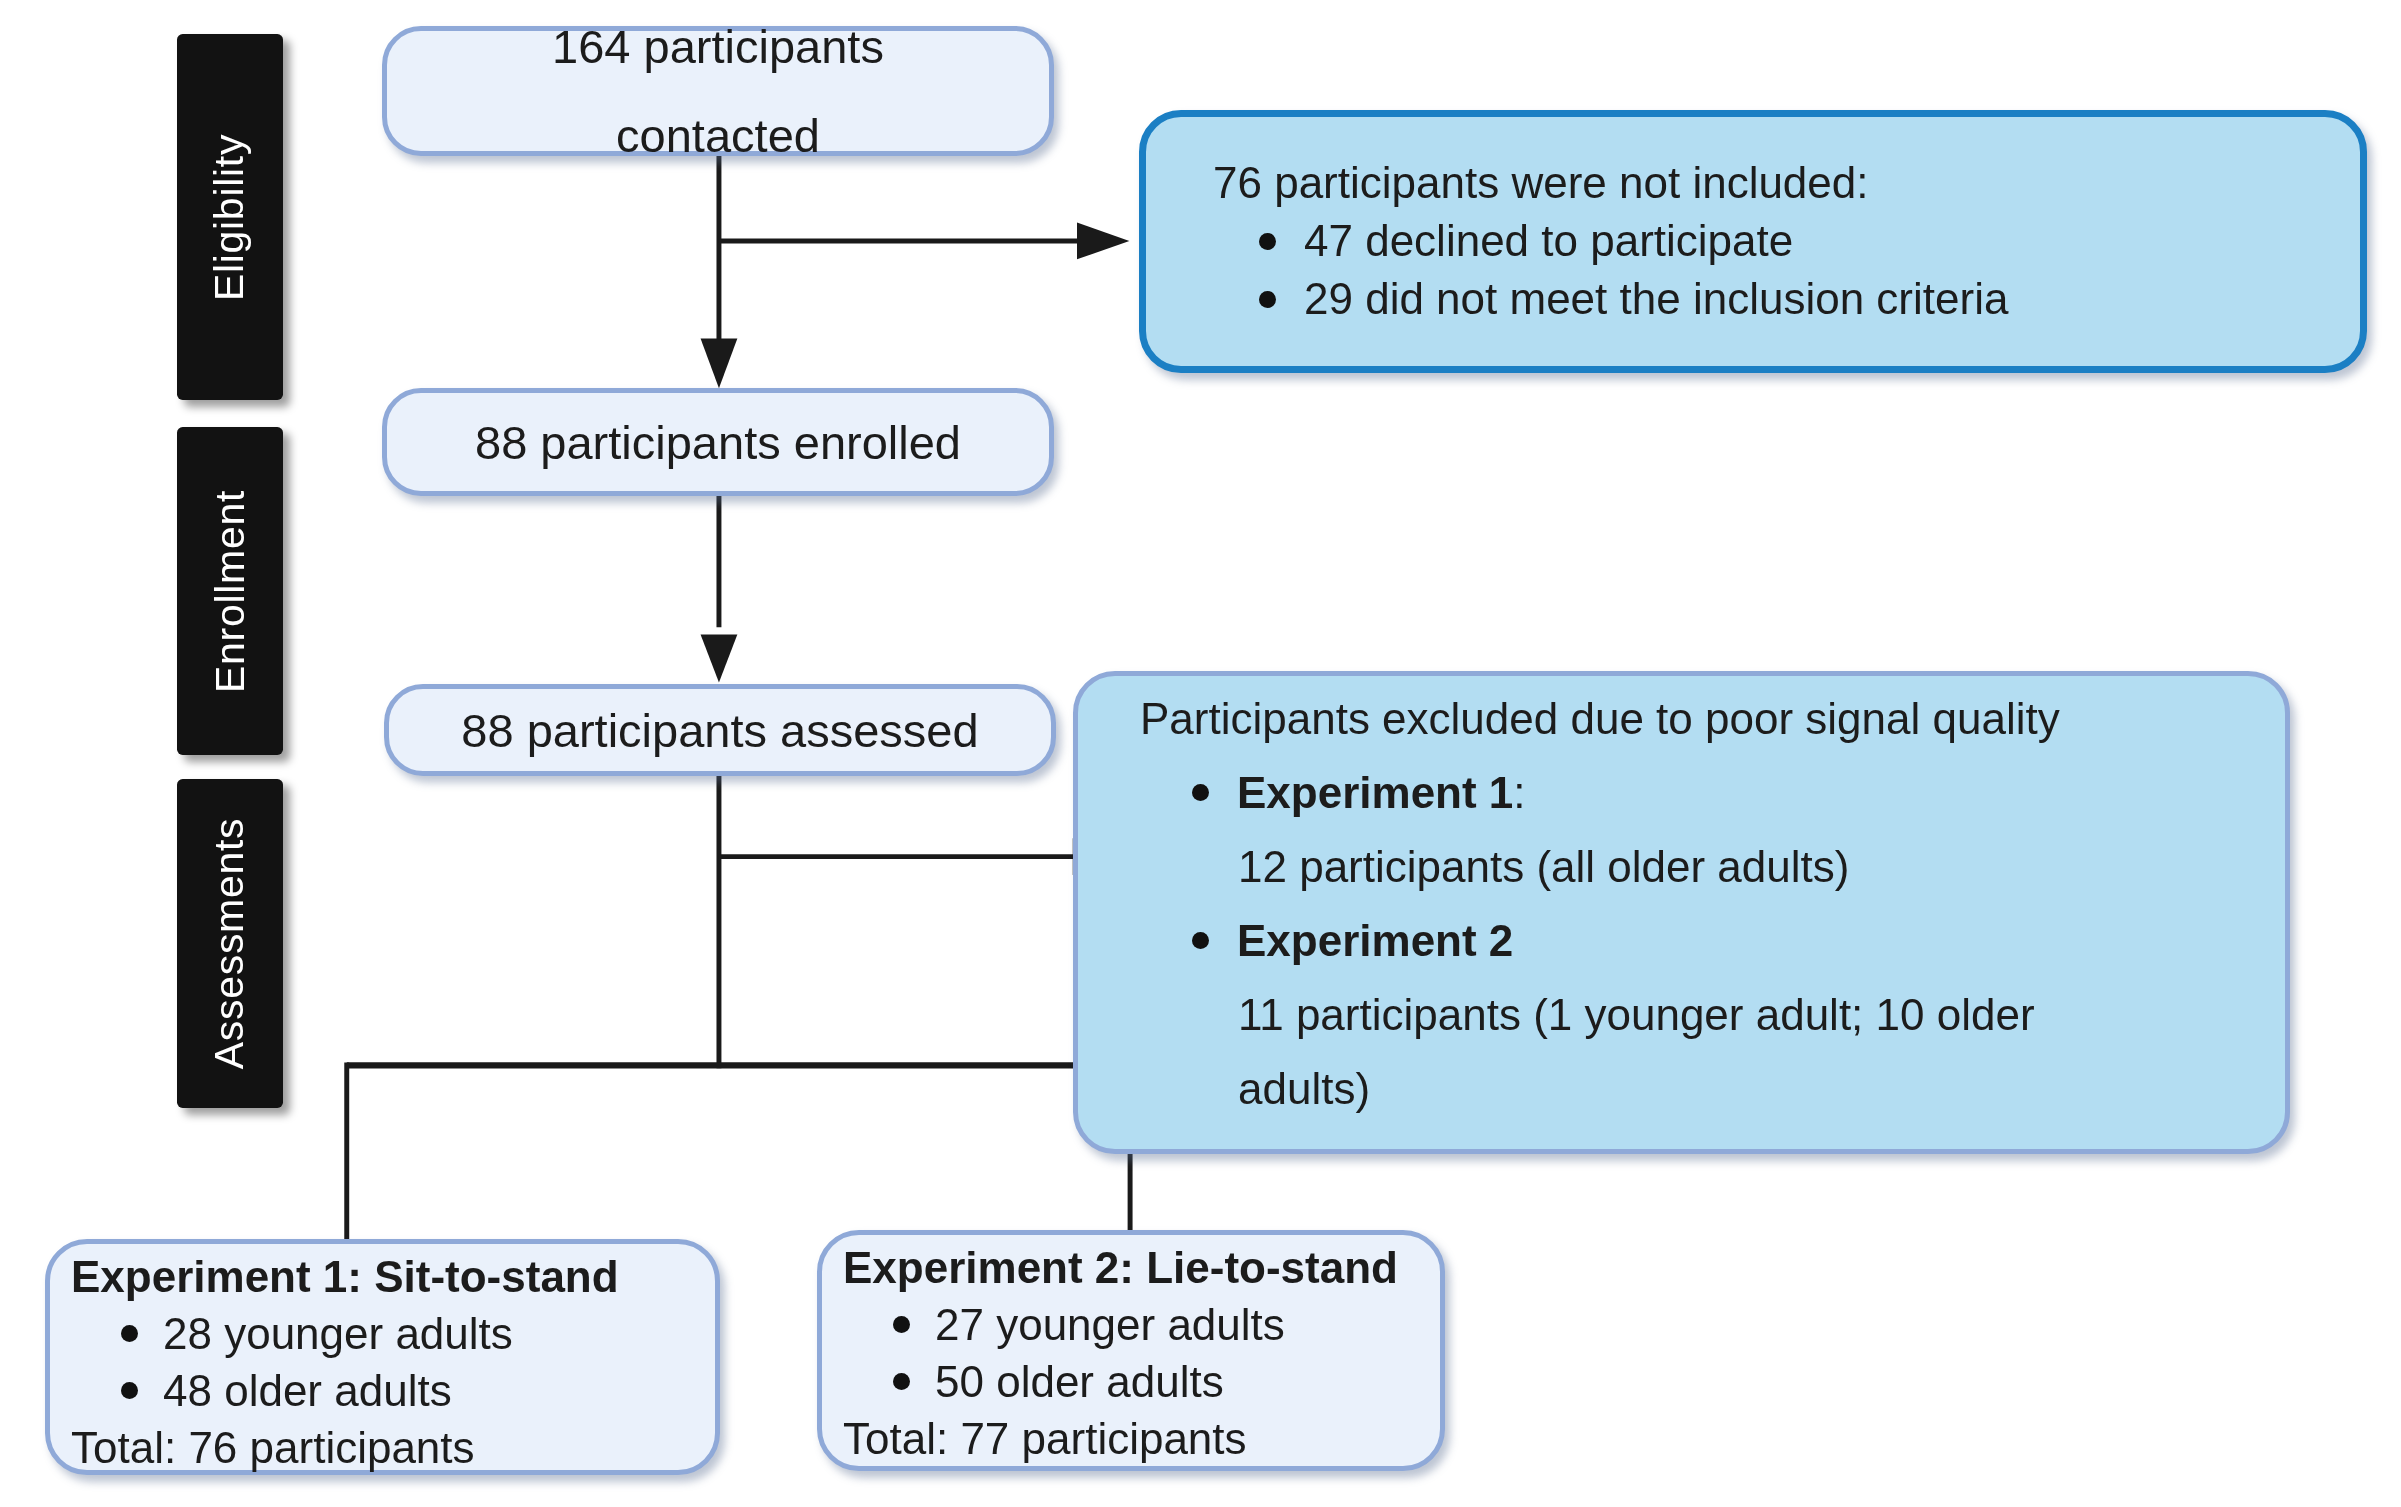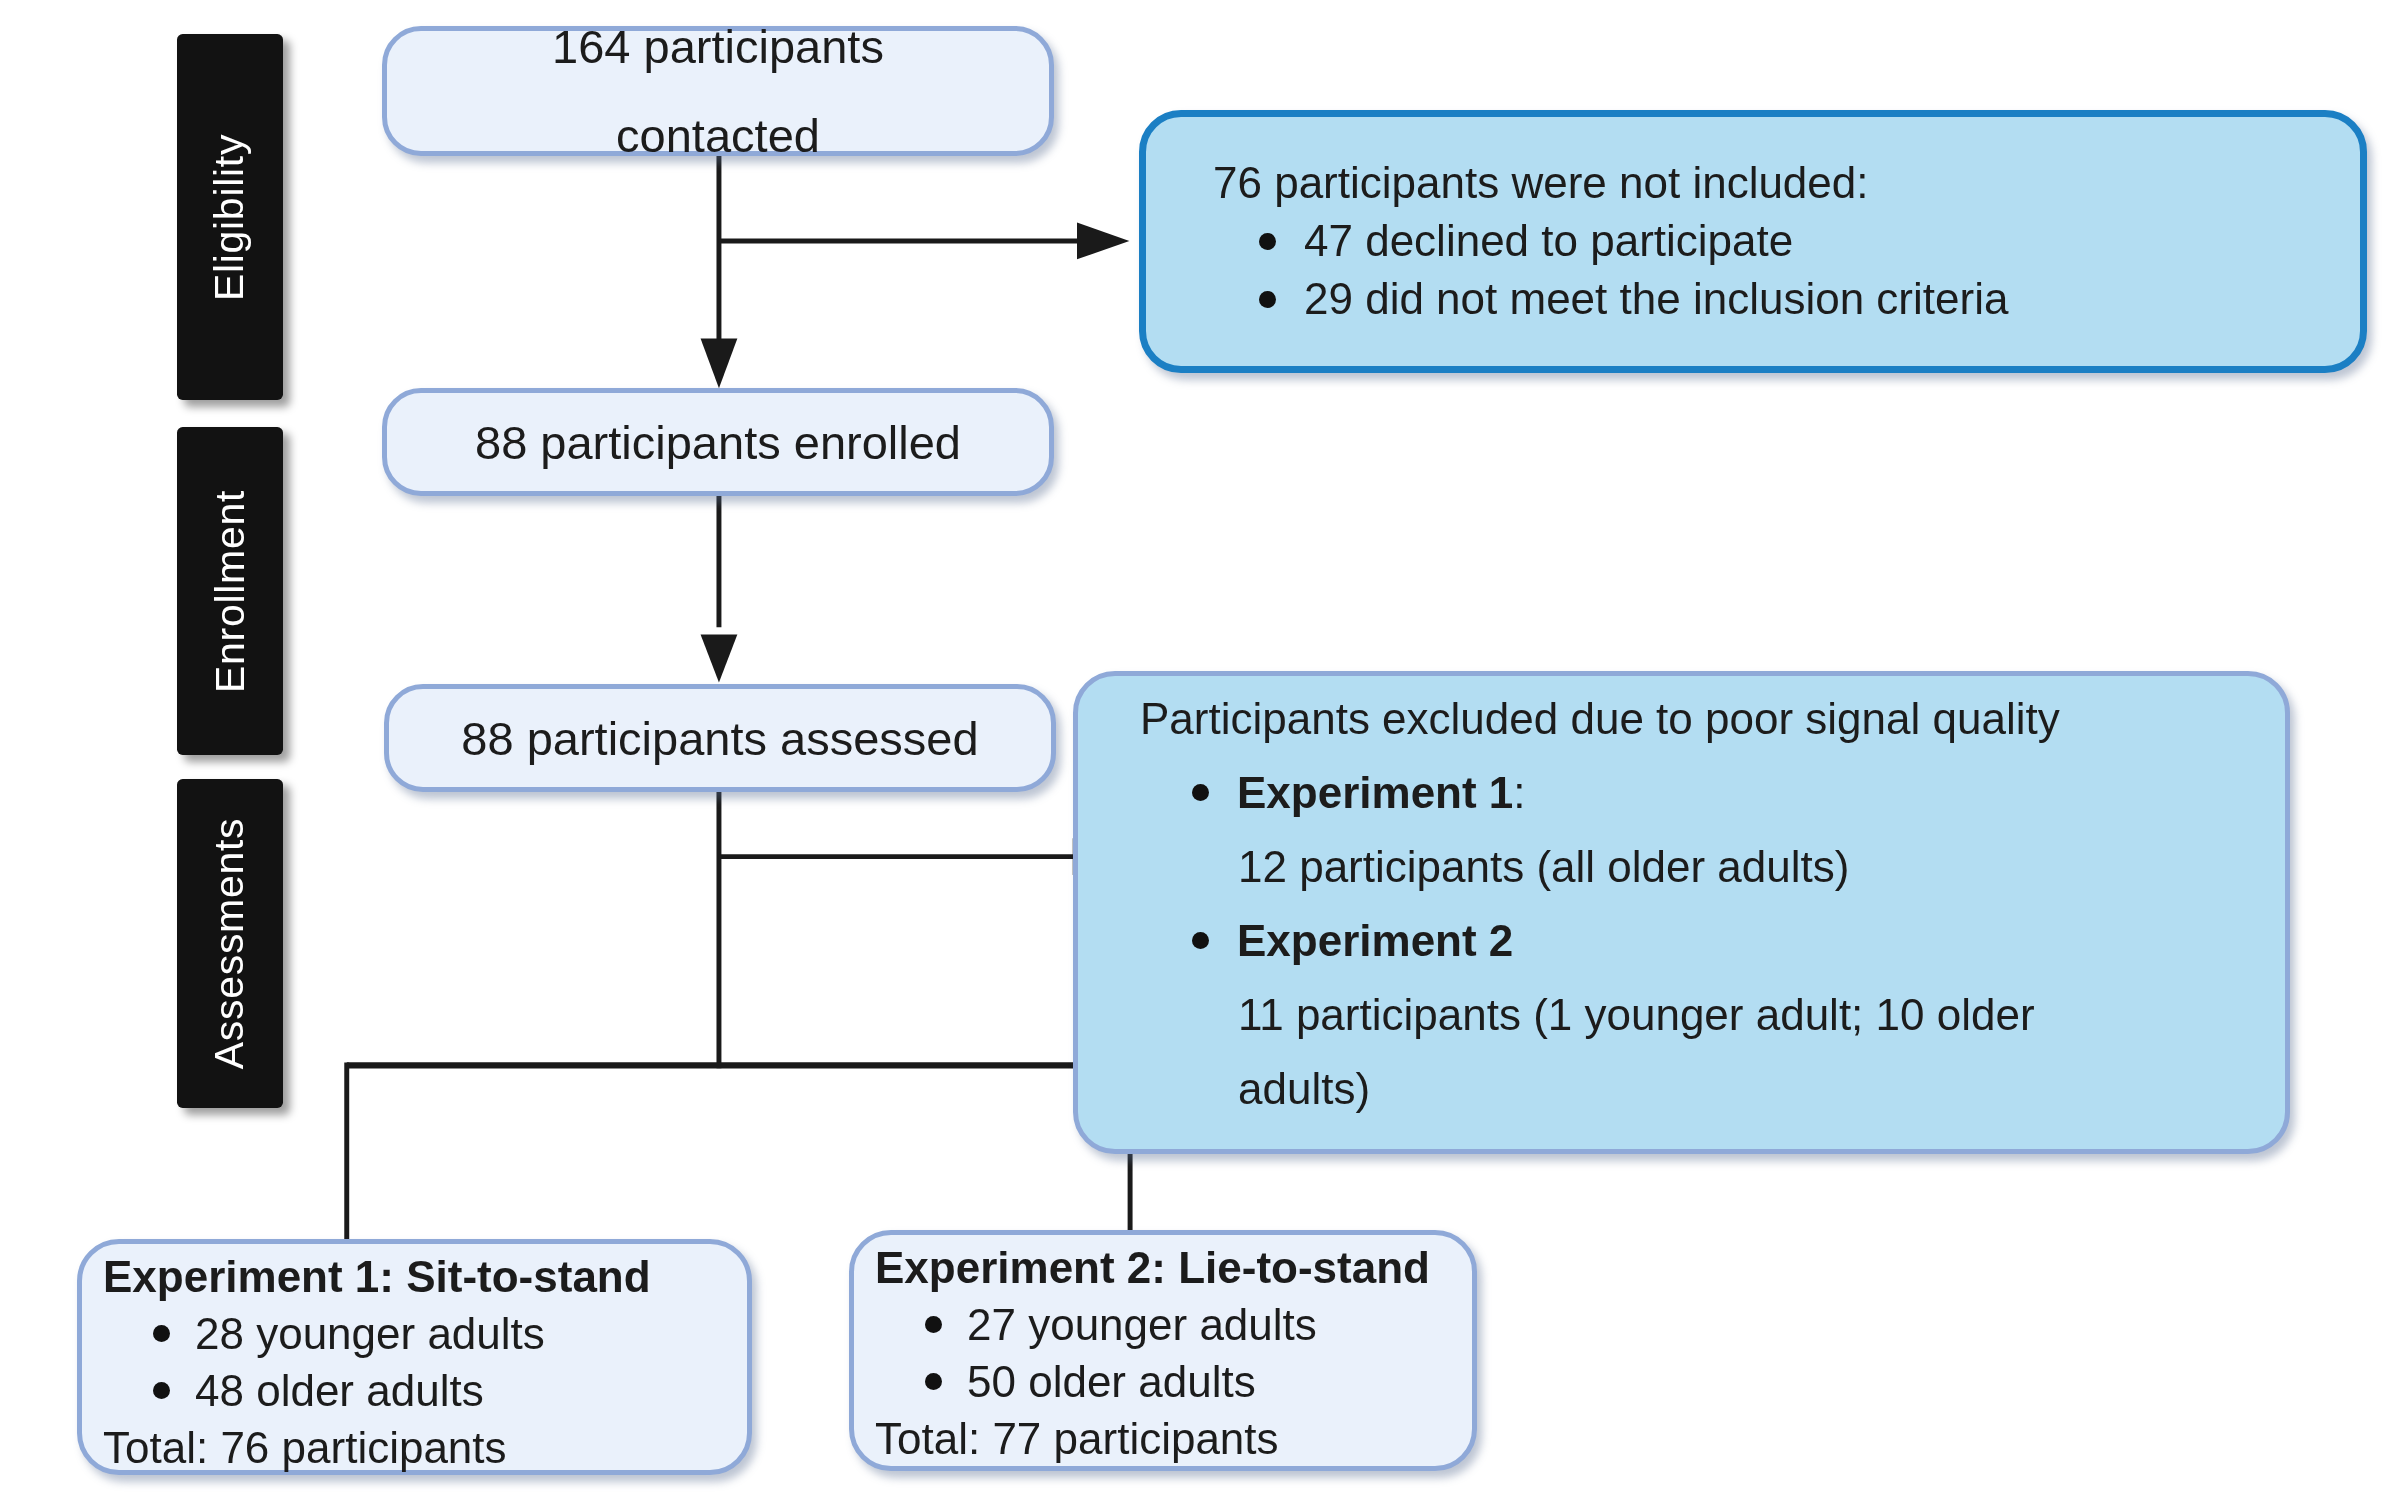--- a/index.html
+++ b/index.html
@@ -25,42 +25,41 @@
 
   
   .cbox{
     position:absolute;background:#EAF1FB;border:5.7px solid #8FA9D8;border-radius:39px;
     display:flex;flex-direction:column;align-items:center;justify-content:center;
     text-align:center;font-size:47px;line-height:57px;
     box-shadow:5px 6.4px 8.5px rgba(90,110,145,0.40);
   }
   #box-contacted{left:382px;top:25.5px;width:672px;height:130px;}
   #box-enrolled{left:382px;top:388px;width:672px;height:108px;}
-  #box-assessed{left:384px;top:684px;width:672px;height:108px;}
+  #box-assessed{left:384px;top:684px;width:672px;height:92px;}
 
   
   .bluebox{
     position:absolute;background:#B3DDF2;border-radius:42px;font-size:44px;
     box-shadow:5px 6.4px 8.5px rgba(90,110,145,0.40);
   }
   #box-not-included{
     left:1139px;top:110px;width:1228px;height:263px;
     border:7px solid #1B7FC4;padding:37px 28px 16px 67px;line-height:58px;
   }
   #box-excluded{
     left:1073px;top:671px;width:1217px;height:483px;
     border:5.7px solid #8FA9D8;padding:5.7px 32px 0 62px;line-height:74px;
   }
 
   
   .expbox{
     position:absolute;background:#EAF1FB;border:5.7px solid #8FA9D8;border-radius:42px;
     font-size:44px;line-height:57px;padding:4.2px 21px 0 21px;
     box-shadow:5px 6.4px 8.5px rgba(90,110,145,0.40);
-    margin-left:32px;
   }
   #box-exp1{left:45px;top:1239px;width:675px;height:236px;}
   #box-exp2{left:817px;top:1230px;width:628px;height:241px;}
   .expbox .title{font-weight:bold;}
 
   
   .brow{display:flex;align-items:flex-start;}
   .dot{
     width:17px;height:17px;border-radius:50%;background:#111111;
     flex:0 0 17px;align-self:center;

